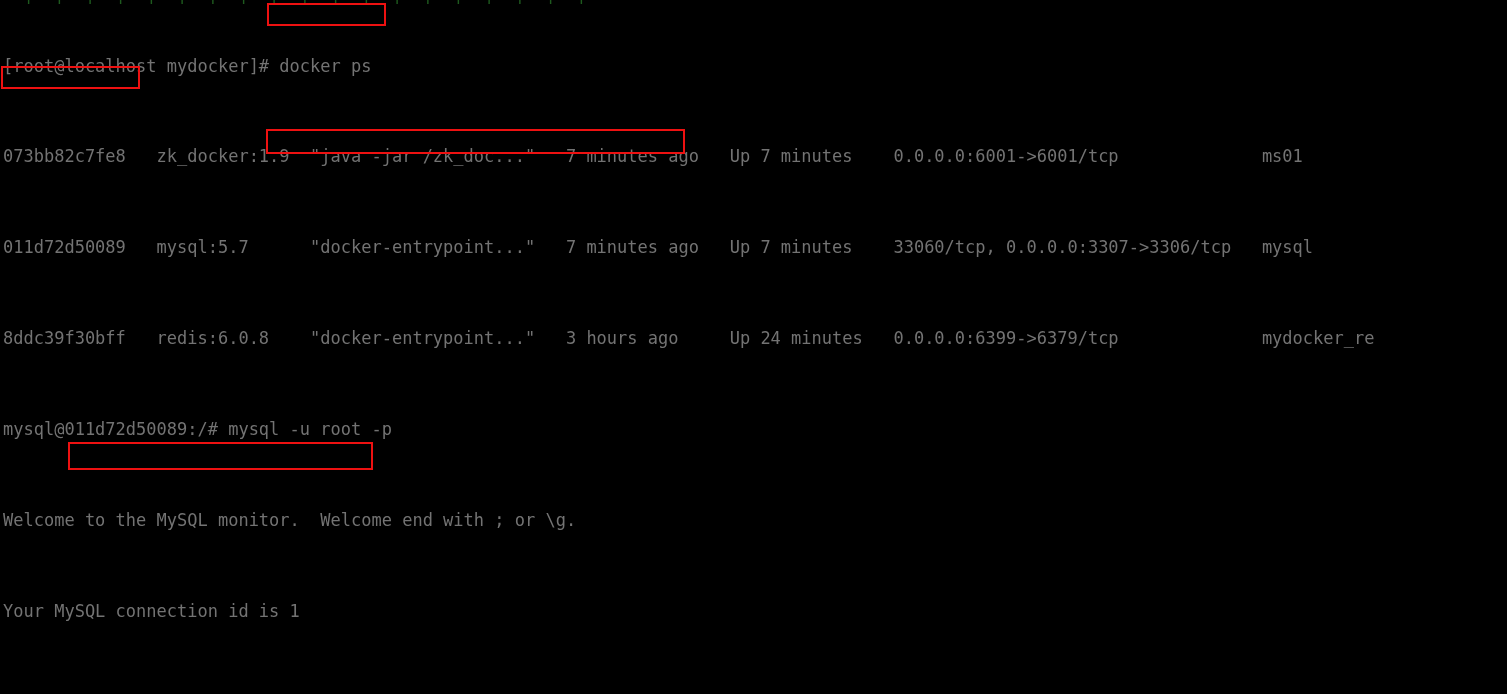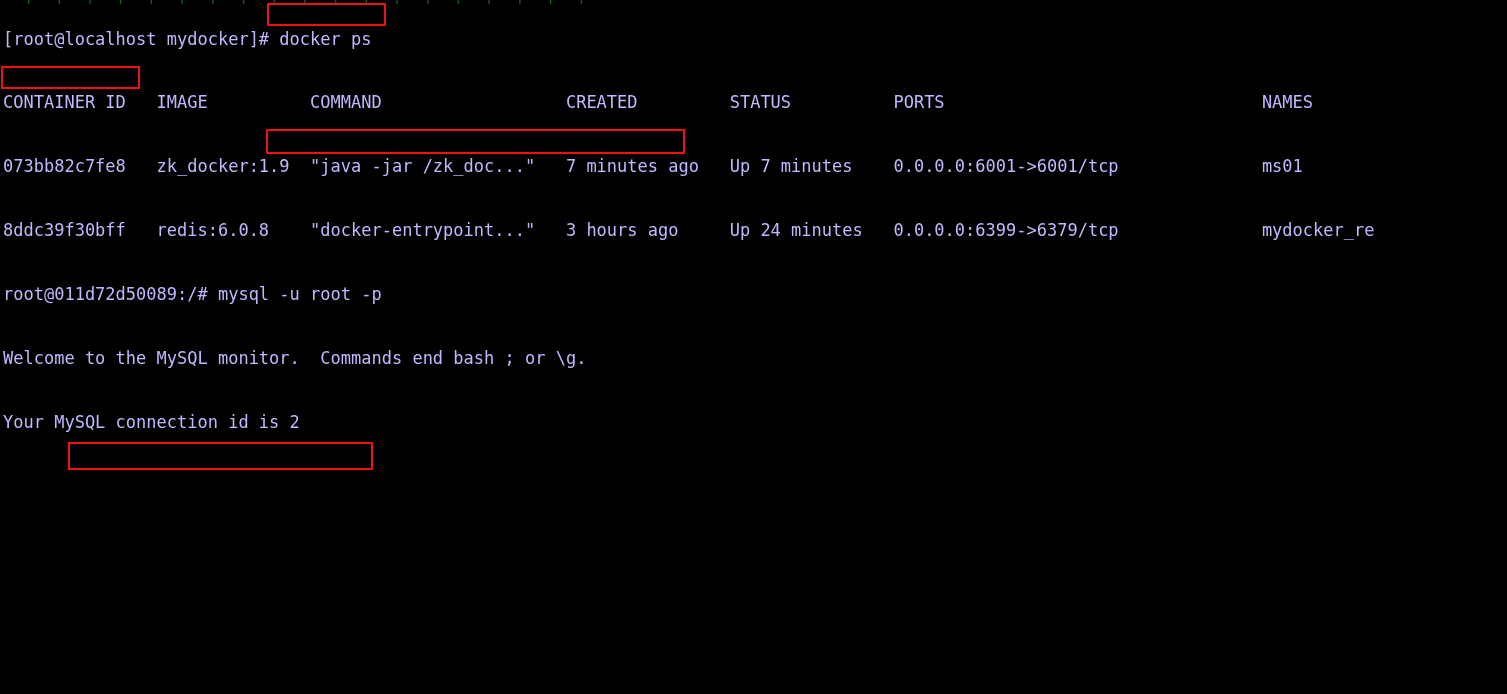--- a/index.html
+++ b/index.html
@@ -26,21 +26,22 @@
     left: 3px;
     top: -14px;
     white-space: pre;
     font-family: "DejaVu Sans Mono", "Liberation Mono", monospace;
     font-size: 17px;
     line-height: 21.3px;
   }
   .row {
     height: 21.3px;
     white-space: pre;
-    color: #c4b5fd;
+    color: #737373;
+    margin-top: 27px;
   }
   .hl {
     position: absolute;
     border: 2.5px solid #ee1111;
     box-sizing: border-box;
     pointer-events: none;
     background: transparent;
   }
   .partial-top {
     position: absolute;
@@ -55,26 +56,26 @@
 </style>
 </head>
 <body>
 
 <div id="terminal">
 
   <div class="partial-top">  |  |  |  |  |  |  |  |  |  |  |  |  |  |  |  |  |  |  |</div>
 
   <div class="screen">
     <div class="row">[root@localhost mydocker]# docker ps</div>
-    <div class="row">CONTAINER ID   IMAGE          COMMAND                  CREATED         STATUS          PORTS                               NAMES</div>
     <div class="row">073bb82c7fe8   zk_docker:1.9  "java -jar /zk_doc..."   7 minutes ago   Up 7 minutes    0.0.0.0:6001-&gt;6001/tcp              ms01</div>
+    <div class="row">011d72d50089   mysql:5.7      "docker-entrypoint..."   7 minutes ago   Up 7 minutes    33060/tcp, 0.0.0.0:3307-&gt;3306/tcp   mysql</div>
     <div class="row">8ddc39f30bff   redis:6.0.8    "docker-entrypoint..."   3 hours ago     Up 24 minutes   0.0.0.0:6399-&gt;6379/tcp              mydocker_re</div>
-    <div class="row">root@011d72d50089:/# mysql -u root -p</div>
-    <div class="row">Welcome to the MySQL monitor.  Commands end bash ; or \g.</div>
-    <div class="row">Your MySQL connection id is 2</div>
+    <div class="row">mysql@011d72d50089:/# mysql -u root -p</div>
+    <div class="row">Welcome to the MySQL monitor.  Welcome end with ; or \g.</div>
+    <div class="row">Your MySQL connection id is 1</div>
     
     
     
     
     
     
     
     
     
     

